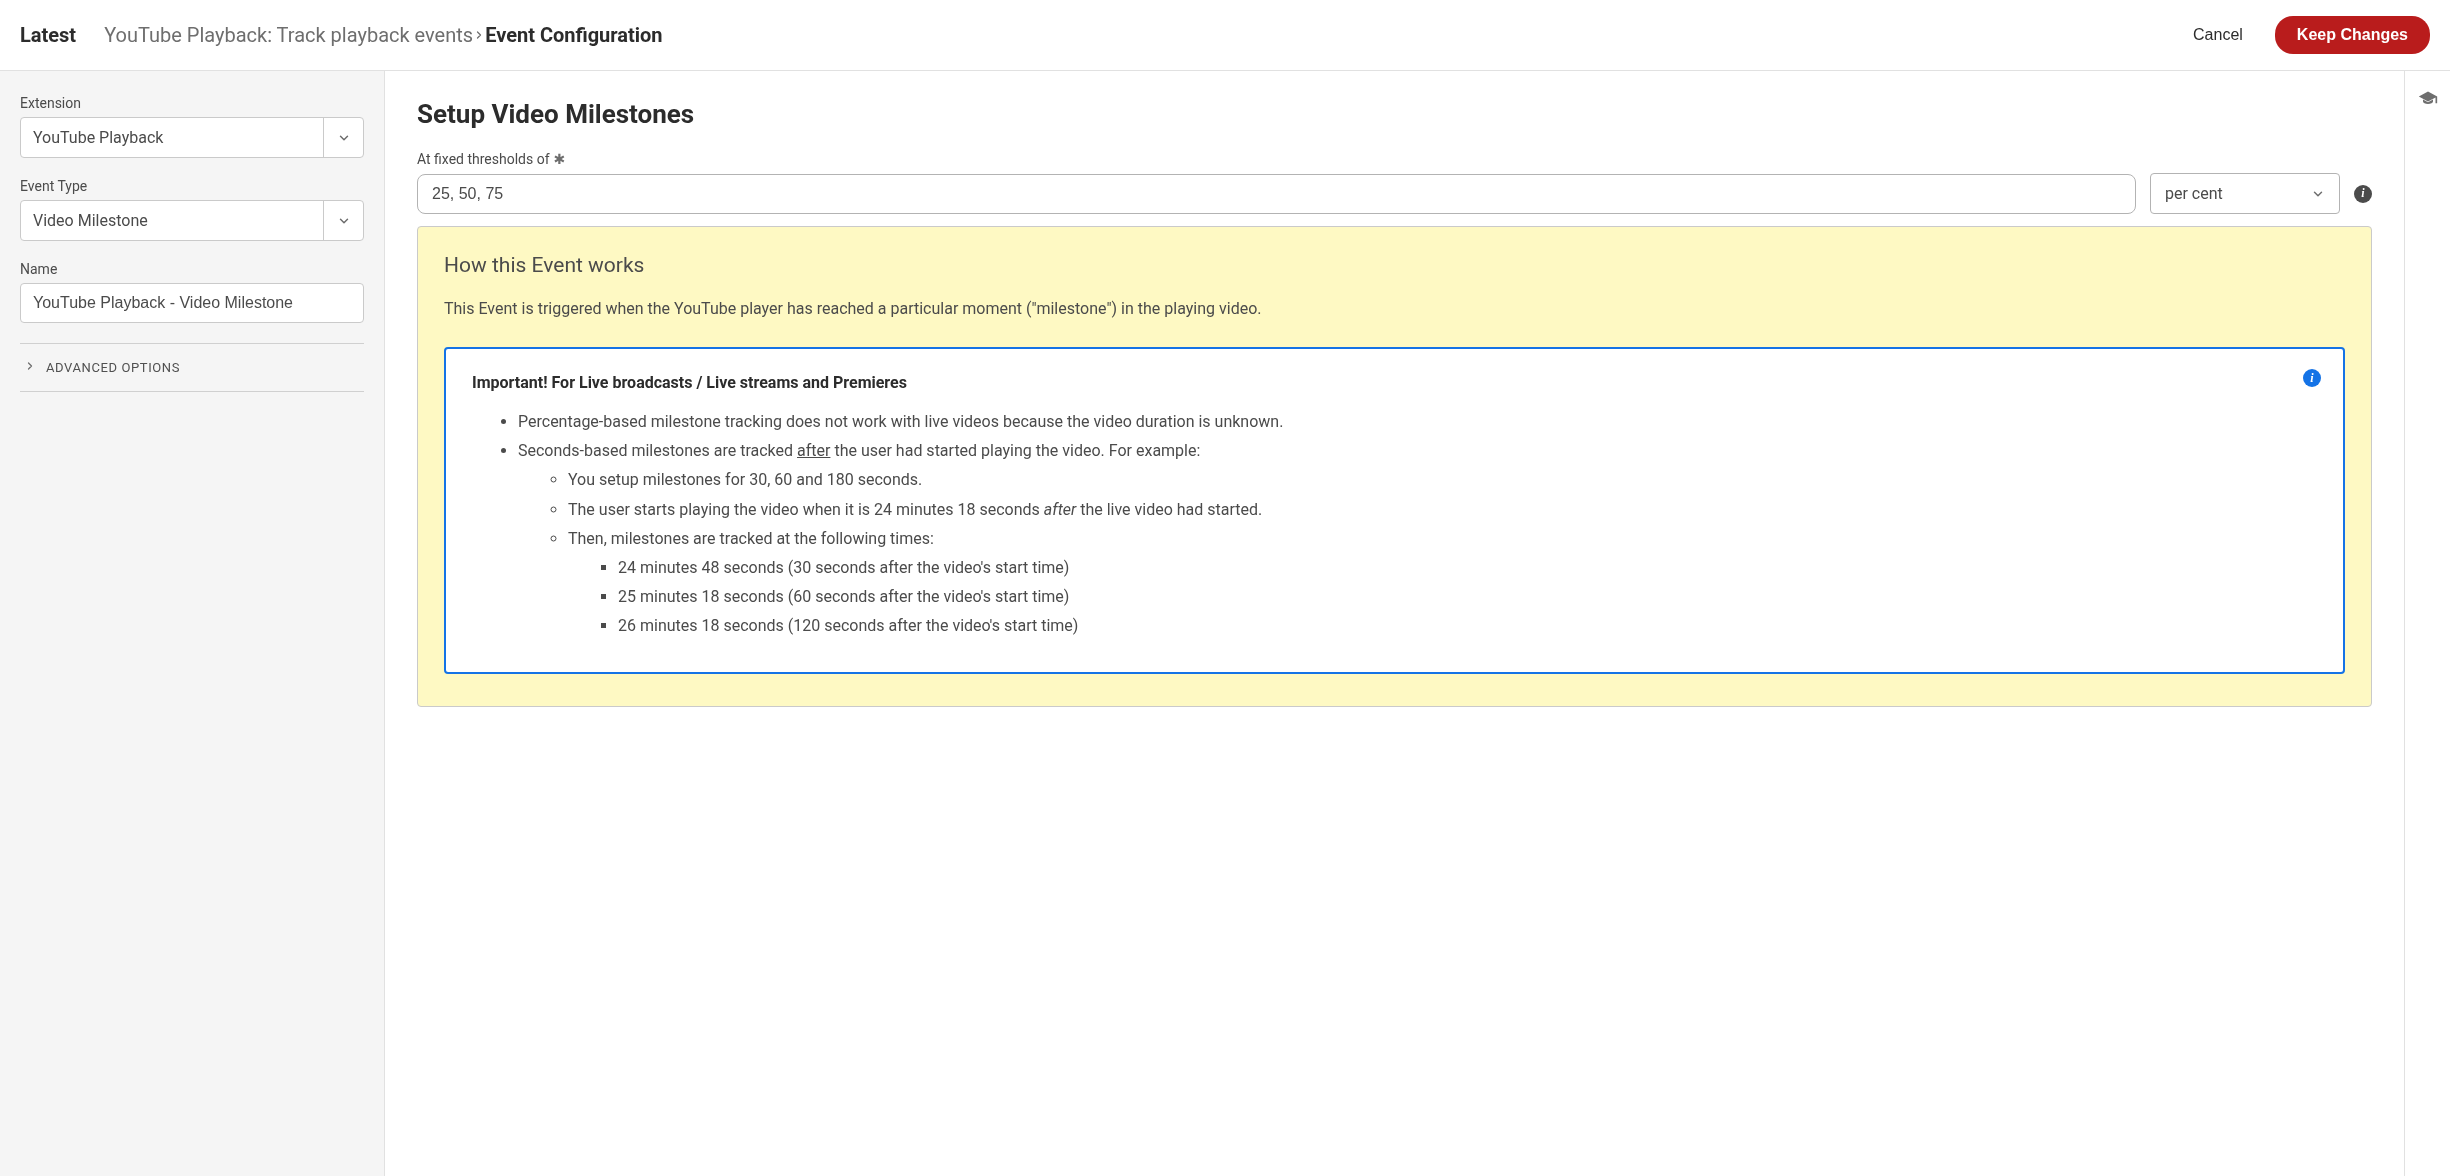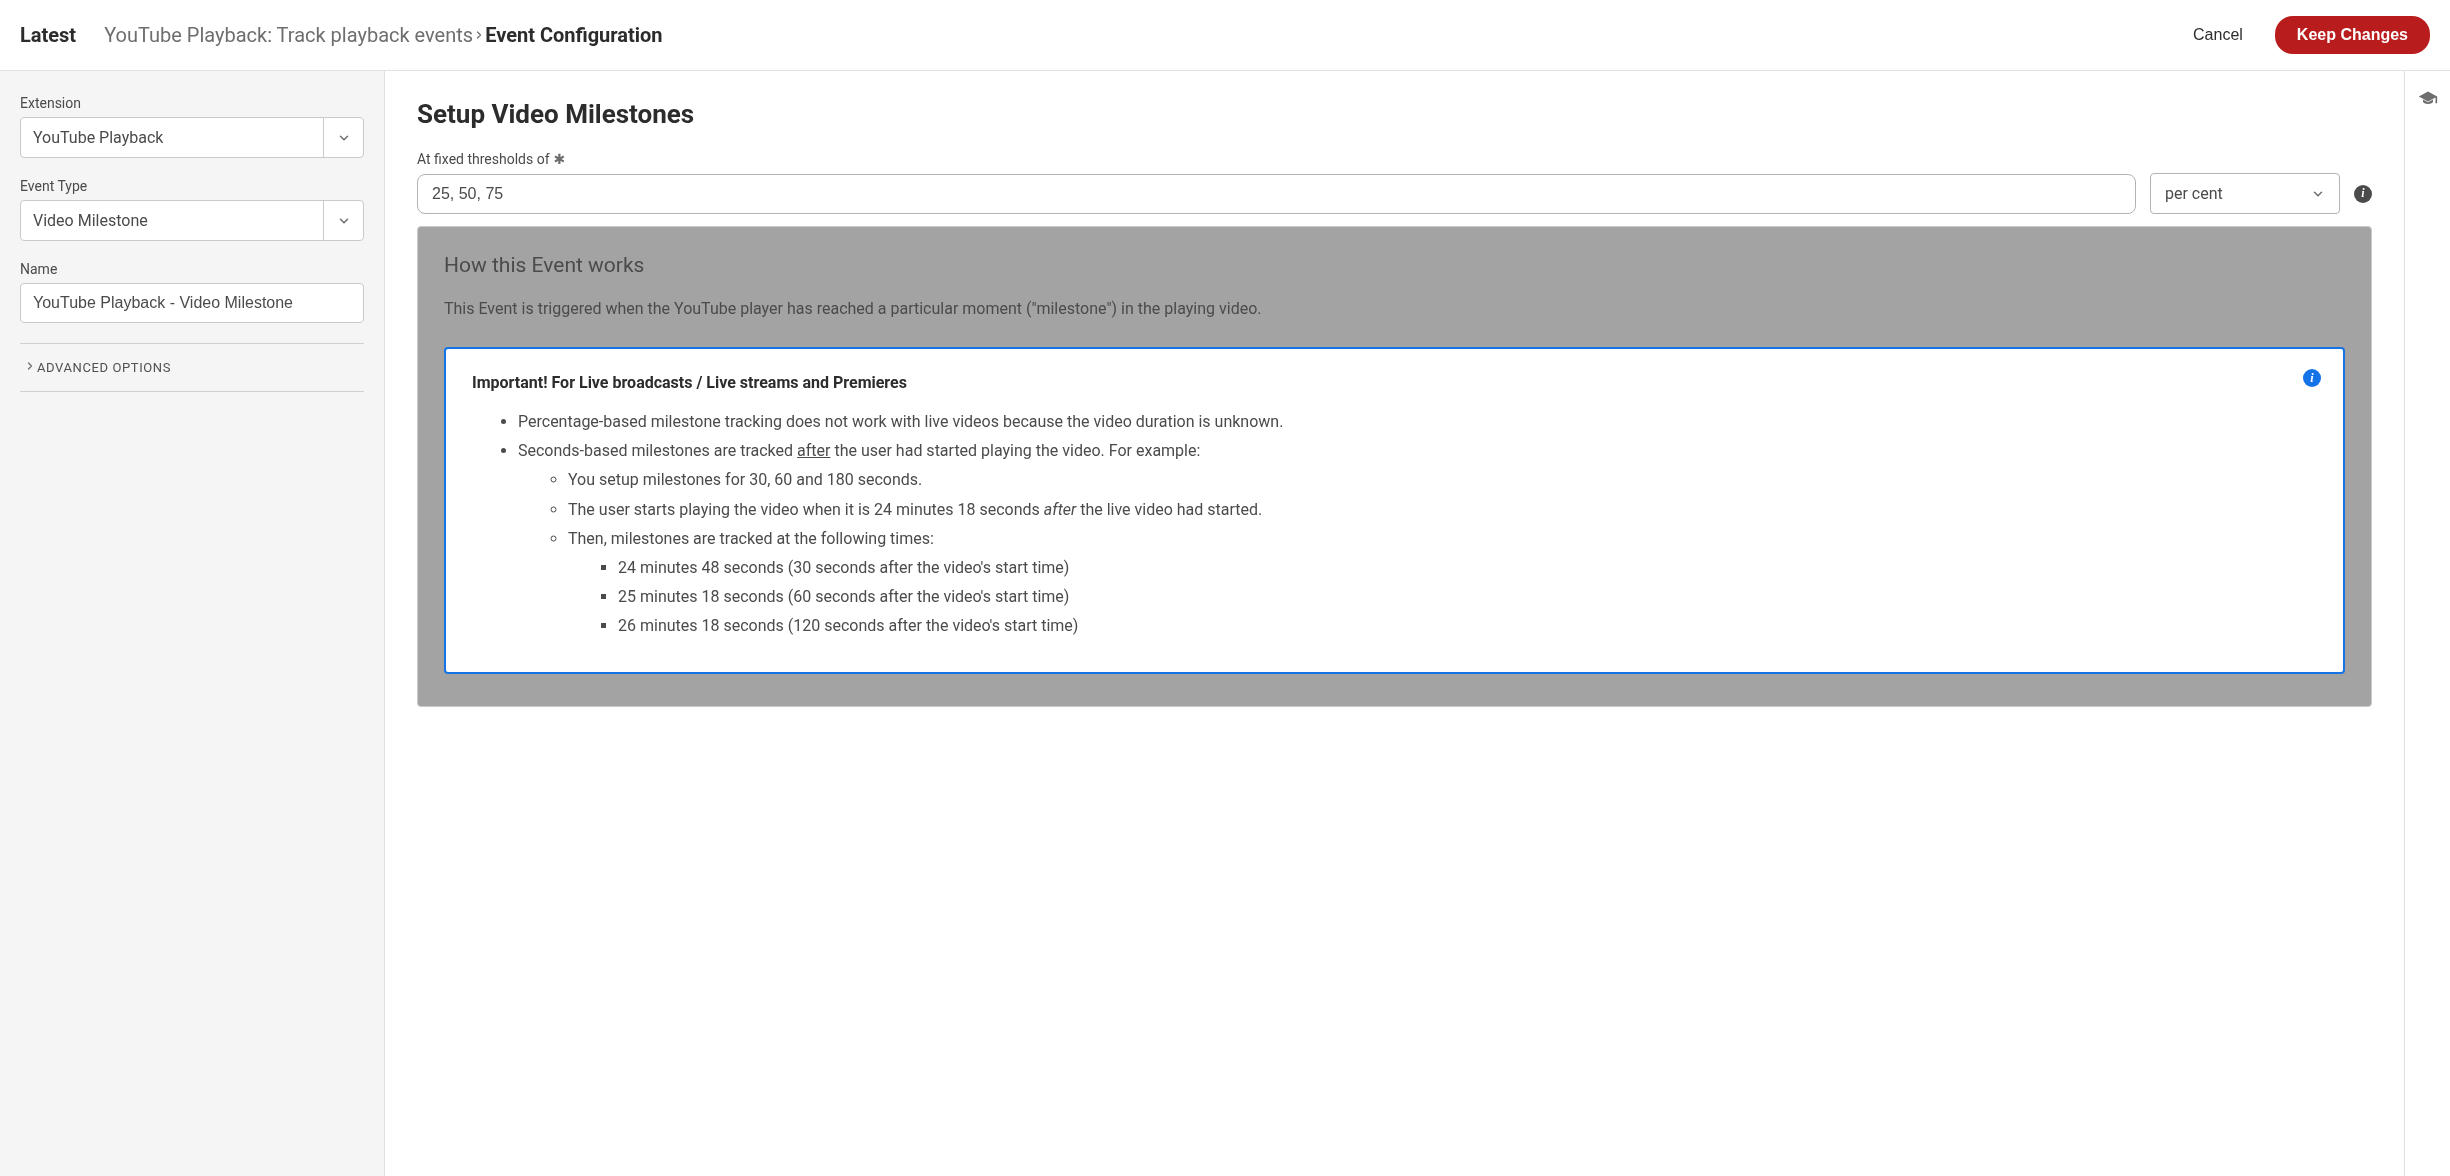--- a/index.html
+++ b/index.html
@@ -114,21 +114,21 @@
     color: #4b4b4b;
   }
   .divider {
     border: none;
     border-top: 1px solid #d0d0d0;
     margin: 18px 0 0 0;
   }
   .advanced-row {
     display: flex;
     align-items: center;
-    gap: 1px;
+    gap: 10px;
     padding: 16px 4px;
     cursor: pointer;
     color: #505050;
     font-size: 13px;
     letter-spacing: 0.6px;
     border-bottom: 1px solid #d0d0d0;
   }
   .advanced-row .chev {
     color: #6e6e6e;
   }
@@ -191,21 +191,21 @@
     justify-content: center;
     font-family: Georgia, serif;
     font-style: italic;
   }
   .info-circle.blue { background: #1473e6; }
   .how-panel {
     margin-top: 8px;
     border: 1px solid #cacaca;
     border-radius: 4px;
     padding: 26px 26px 32px 26px;
-    background: #a3a3a3;
+    background: #fef9c3;
   }
   .how-panel h2 {
     font-size: 21px;
     font-weight: 400;
     color: #4b4b4b;
     margin-bottom: 20px;
   }
   .how-panel .desc {
     font-size: 16px;
     color: #4b4b4b;

